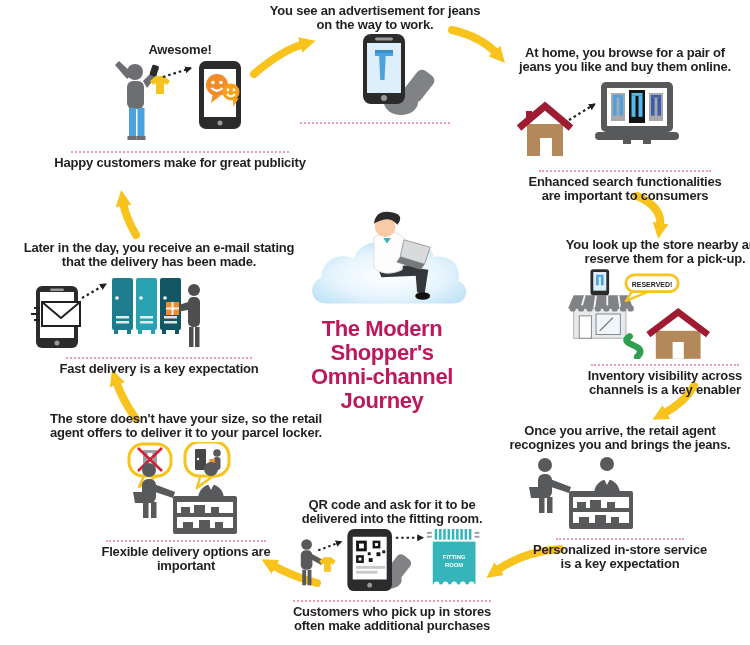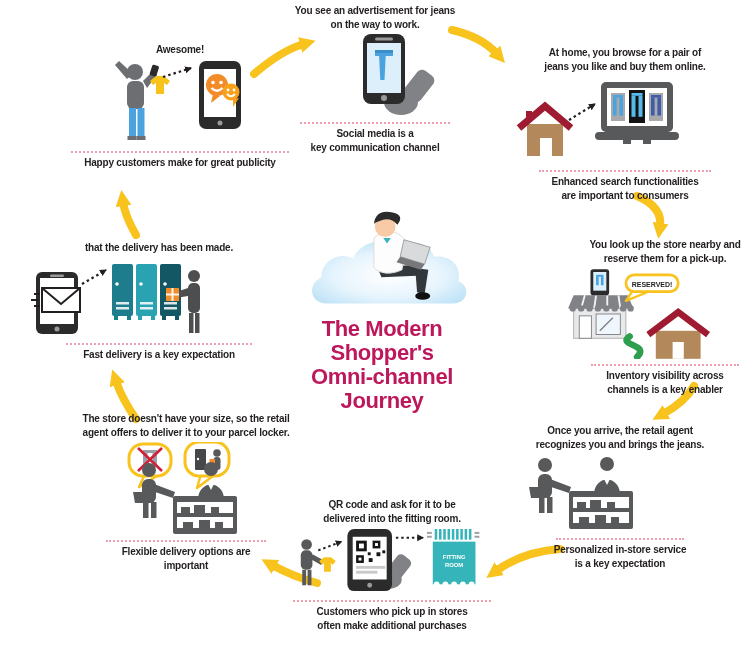--- a/index.html
+++ b/index.html
@@ -2,21 +2,21 @@
 <html><head>
 <meta charset="utf-8">
 <style>
   html,body{margin:0;padding:0;background:#fff;}
   .canvas{
     position:relative;width:750px;height:645px;background:#ffffff;overflow:hidden;
     font-family:"Liberation Sans",sans-serif;color:#231f20;
   }
   .arrow-layer{position:absolute;left:0;top:0;z-index:1;pointer-events:none;}
   .step{position:absolute;z-index:2;display:flex;flex-direction:column;align-items:center;}
-  .cap,.key{text-align:center;font-size:10px;font-weight:700;line-height:14px;letter-spacing:-0.2px;color:#231f20;}
+  .cap,.key{text-align:center;font-size:13px;font-weight:700;line-height:14px;letter-spacing:-0.2px;color:#231f20;}
   .cap div,.key div,.title-line{white-space:nowrap;}
   .icon{display:flex;align-items:center;justify-content:center;margin:2px 0;}
   .divider{border-top:2px dotted #ee9fae;height:0;margin:2px 0 3px 0;}
   .center-title{position:absolute;left:272px;top:317px;width:220px;z-index:2;text-align:center;}
   .title-line{font-size:22px;line-height:24px;font-weight:700;color:#be185d;letter-spacing:-0.4px;}
   .cloud-wrap{position:absolute;left:298px;top:206px;z-index:2;}
   svg text{font-family:"Liberation Sans",sans-serif;}
 </style>
 </head>
 <body>
@@ -59,24 +59,20 @@
           <rect x="32" y="9" width="34" height="50" fill="#ddeffa"></rect>
           <circle cx="49" cy="64" r="3" fill="#9a9a9a"></circle>
           <g fill="#4aa3df">
             <path d="M40,16 h18 v6 h-7.3 l-1.2,24 h-4.2 l-1.2,-24 H40 z"></path>
             <rect x="40" y="16" width="18" height="3" fill="#3b8fc9"></rect>
           </g>
         </g>
       </svg>
     </div>
     <div class="divider" style="width:150px;"></div>
-    <div class="key">
-      <div>Social media is a</div>
-      <div>key communication channel</div>
-    </div>
   </div>
 
   <div class="step" style="left:512px;top:46px;width:226px;">
     <div class="cap">
       <div>At home, you browse for a pair of</div>
       <div>jeans you like and buy them online.</div>
     </div>
     <div class="icon" style="height:90px;transform:translateX(-25px);">
       <svg width="190" height="90" viewBox="0 0 190 90">
         <defs>
@@ -372,20 +368,21 @@
     </div>
     <div class="divider" style="width:160px;"></div>
     <div class="key">
       <div>Flexible delivery options are</div>
       <div>important</div>
     </div>
   </div>
 
   <div class="step" style="left:46px;top:241px;width:226px;">
     <div class="cap">
+      <div>Later in the day, you receive an e-mail stating</div>
       <div>that the delivery has been made.</div>
     </div>
     <div class="icon" style="height:82px;transform:translateX(-42px);">
       <svg width="182" height="80" viewBox="0 0 182 80">
         <defs>
           <marker id="mdot-f" markerWidth="9" markerHeight="9" refX="6" refY="3.5" orient="auto" markerUnits="userSpaceOnUse">
             <path d="M0,0 L7,3.5 L0,7 z" fill="#231f20"></path>
           </marker>
         </defs>
         <g>

